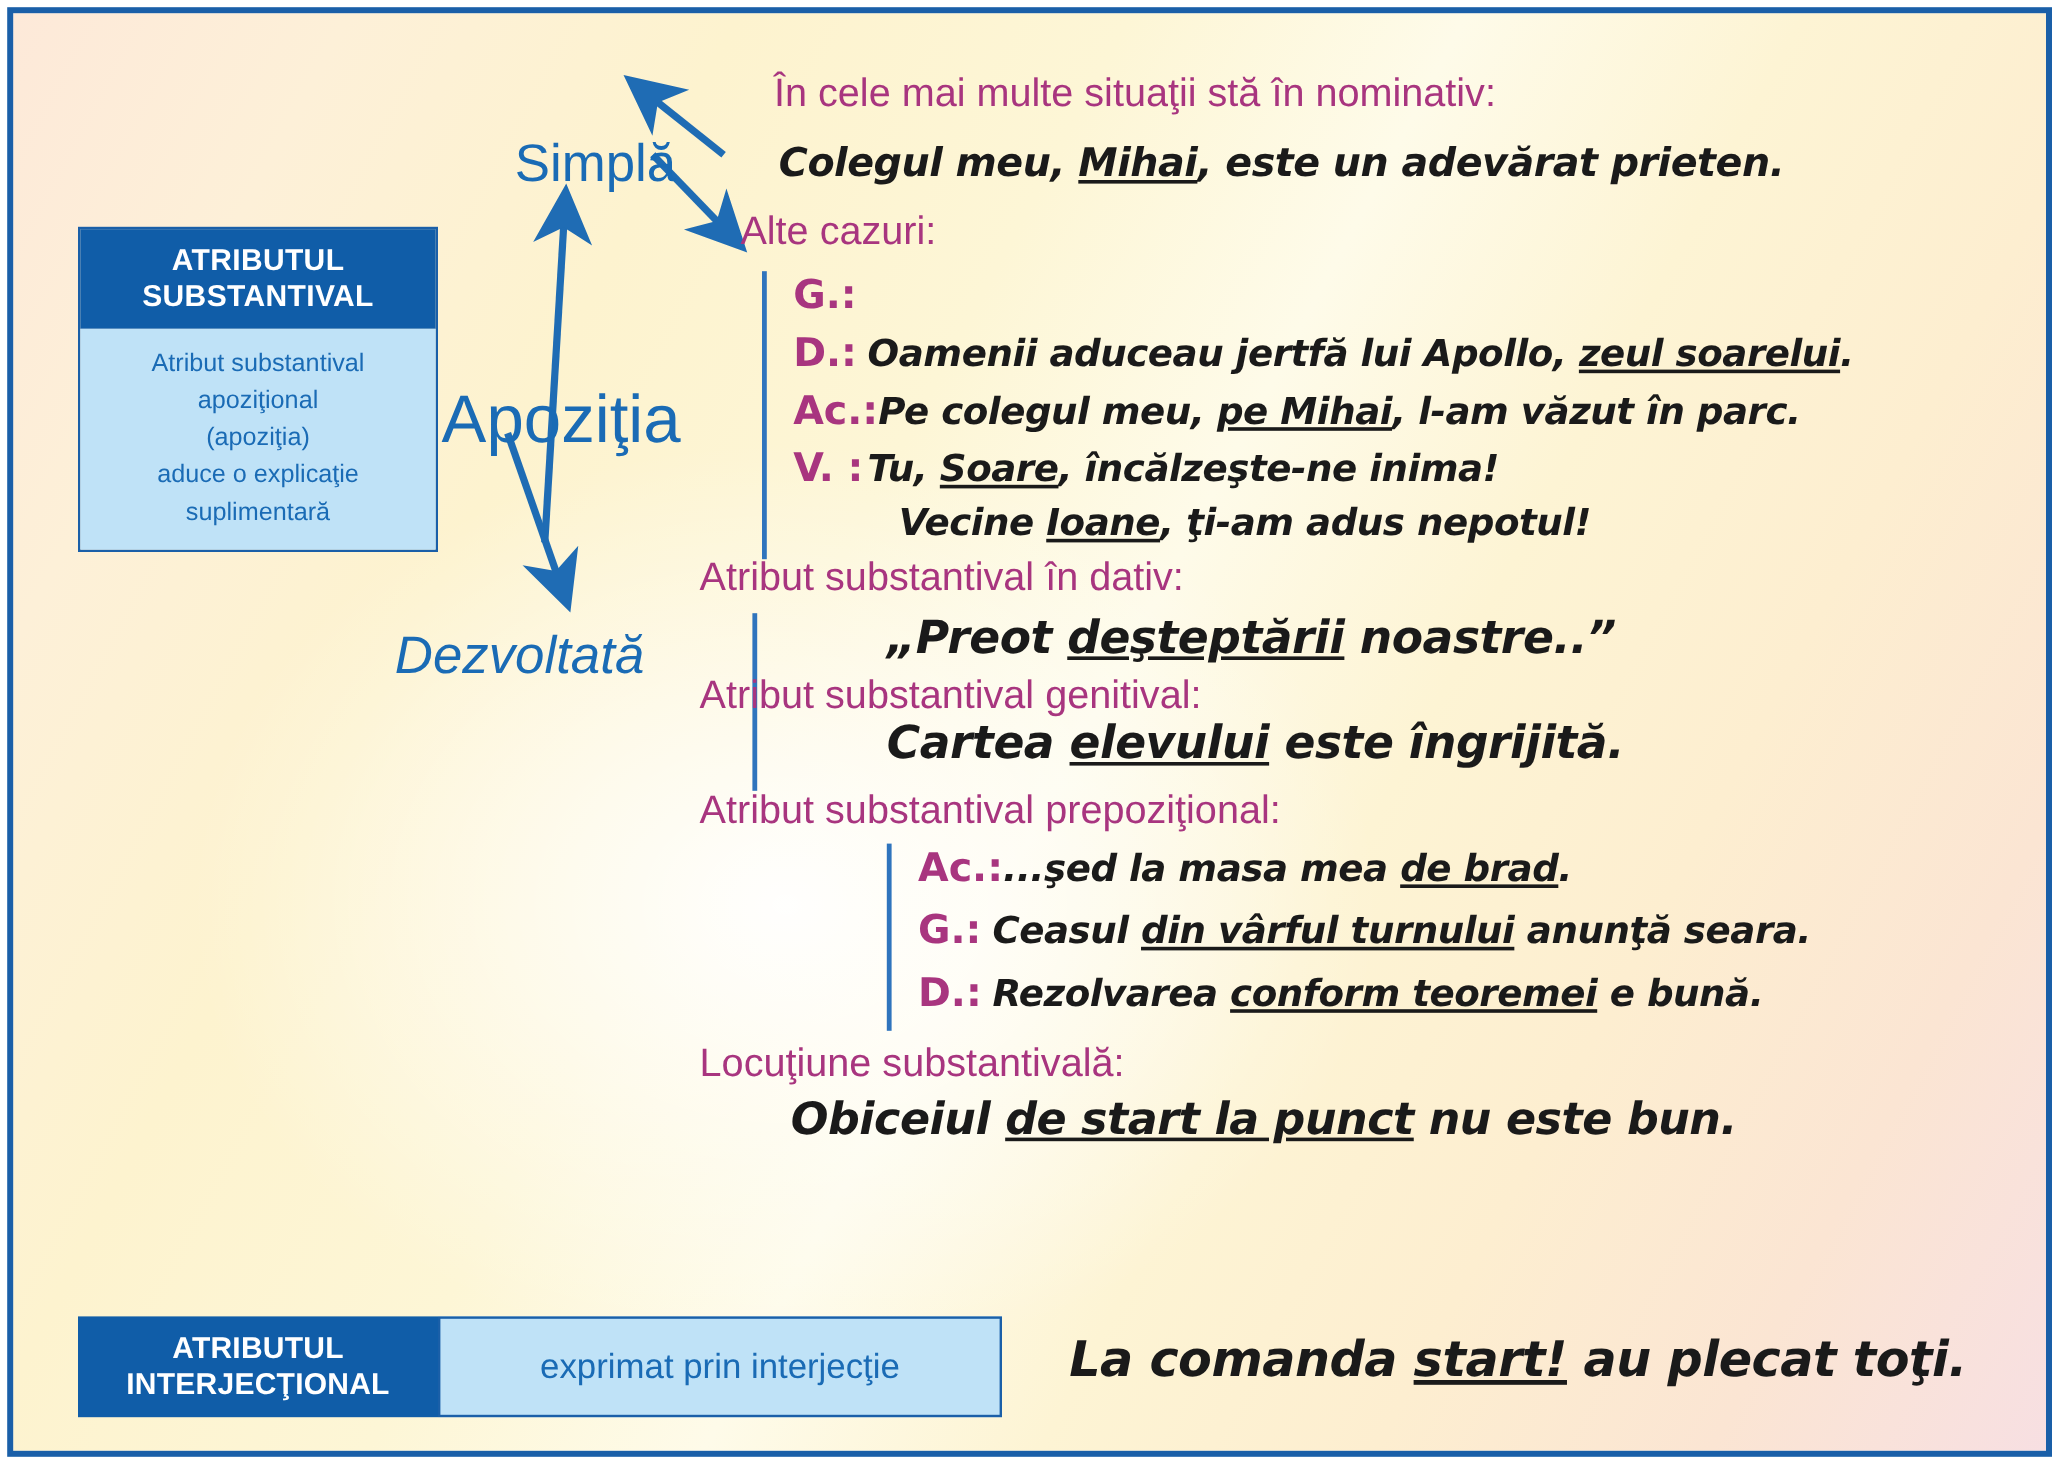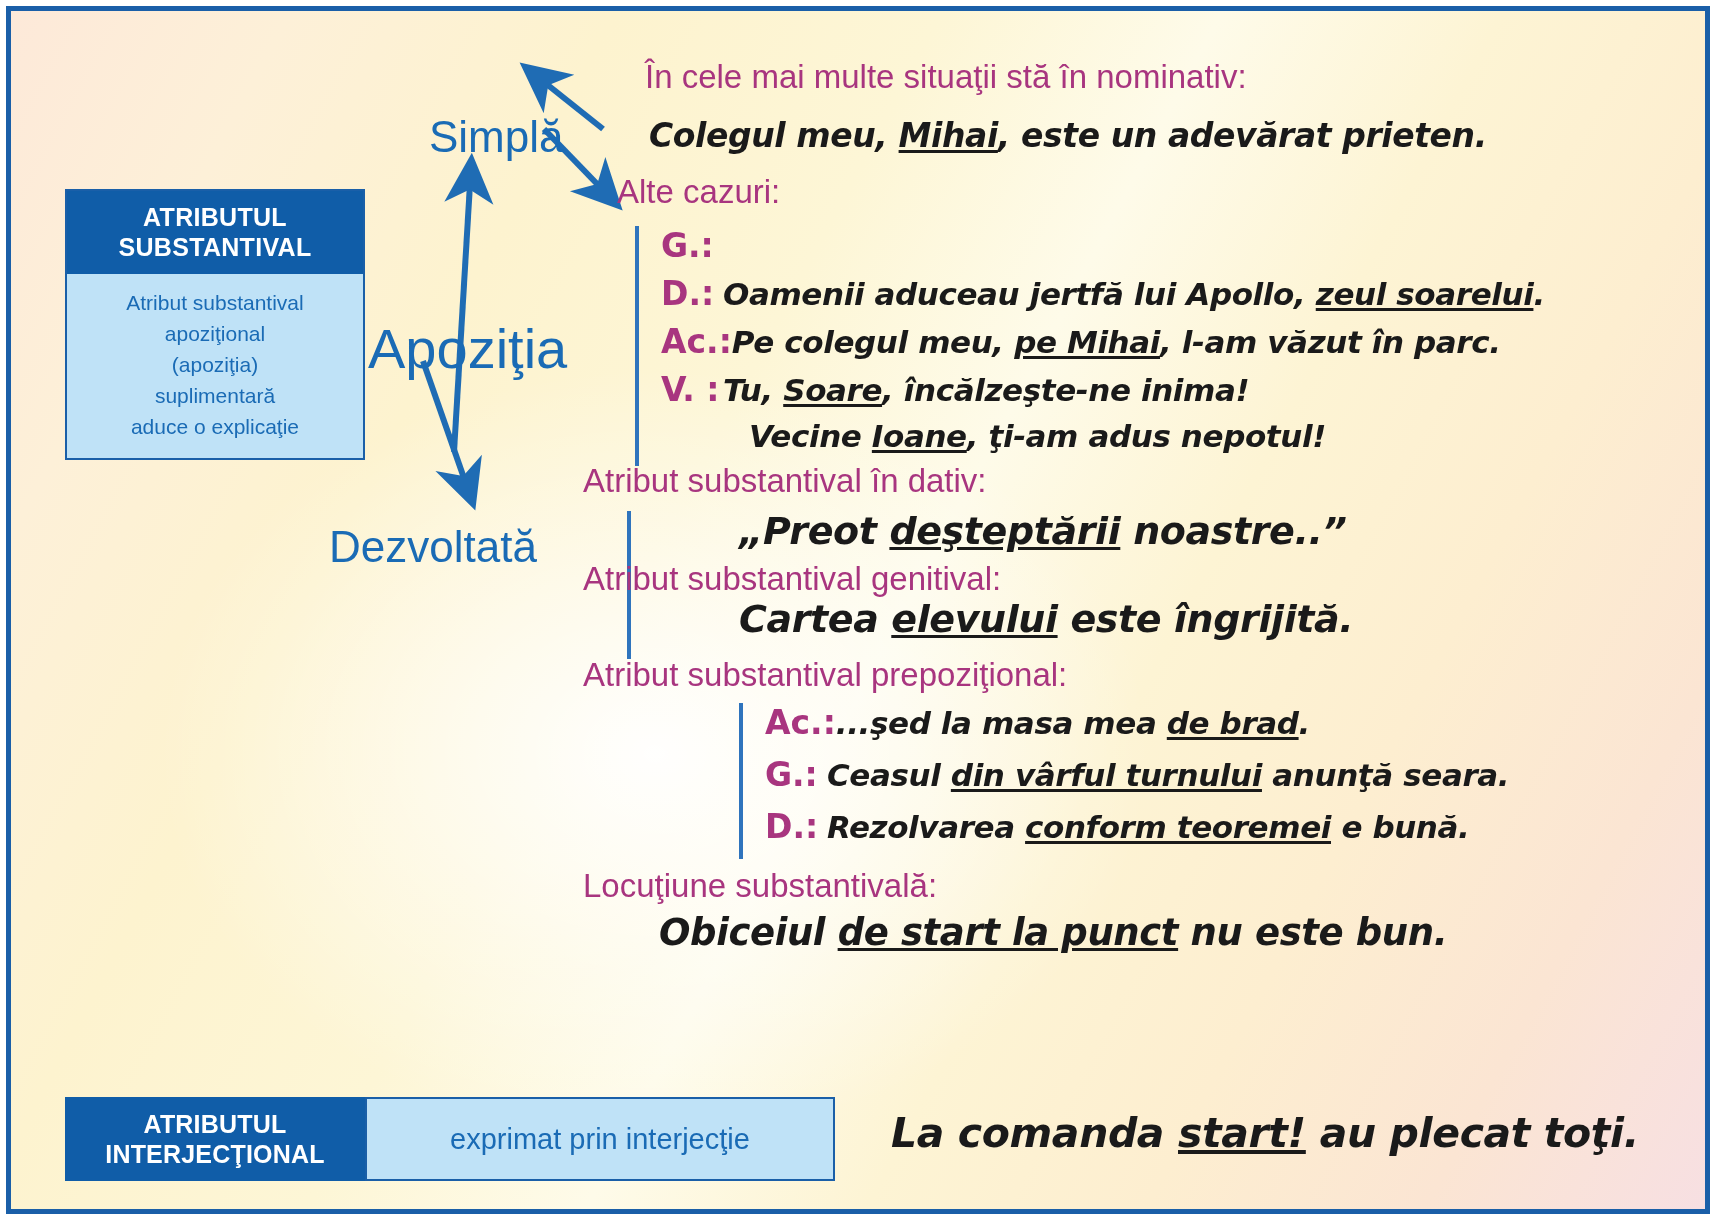--- a/index.html
+++ b/index.html
@@ -132,20 +132,21 @@
   }
   .lbl-apozitia {
     position: absolute;
     left: 357px; top: 305px;
     font-size: 56px;
   }
   .lbl-dezvoltata {
     position: absolute;
     left: 318px; top: 511px;
     font-size: 44px;
+    font-style: italic;
   }
   
   .hdr {
     position: absolute;
     font-size: 33px;
     line-height: 40px;
     white-space: nowrap;
   }
   .ex {
     position: absolute;
@@ -209,22 +210,22 @@
 
     <div class="box-sub">
       <div class="box-sub-head">
         <div>ATRIBUTUL</div>
         <div>SUBSTANTIVAL</div>
       </div>
       <div class="box-sub-body">
         <div>Atribut substantival</div>
         <div>apoziţional</div>
         <div>(apoziţia)</div>
+        <div>aduce o explicaţie</div>
         <div>suplimentară</div>
-        <div>aduce o explicaţie</div>
       </div>
     </div>
 
     <div class="blue-title lbl-simpla">Simplă</div>
     <div class="blue-title lbl-apozitia">Apoziţia</div>
     <div class="blue-title lbl-dezvoltata">Dezvoltată</div>
 
     <div class="hdr magenta" style="left:634px; top:46px;">În cele mai multe situaţii stă în nominativ:</div>
 
     <div class="ex example" style="left:638px; top:104px;"><span>Colegul meu, </span><u>Mihai</u><span>, este un adevărat prieten.</span></div>

